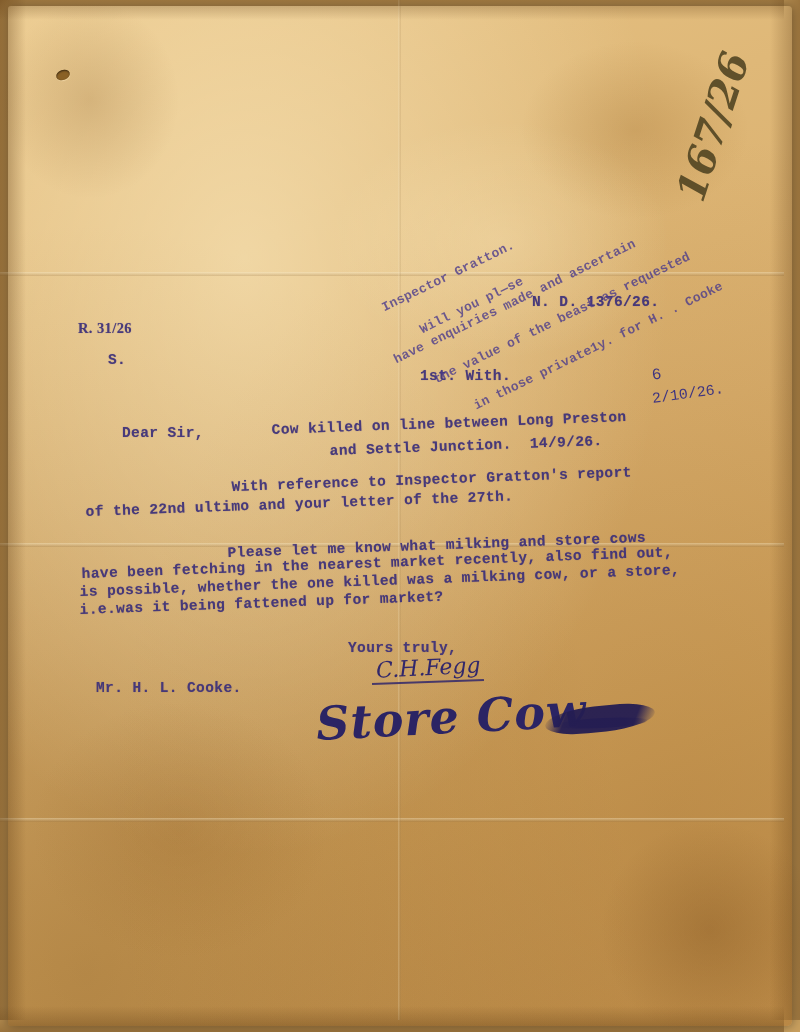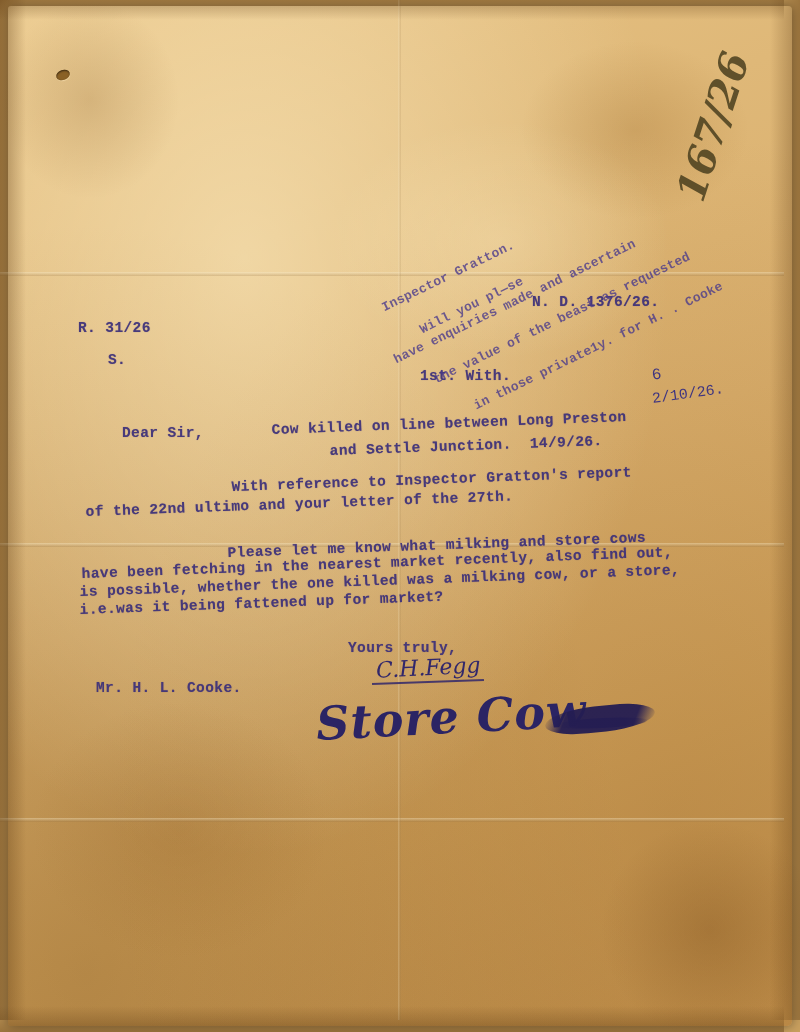--- a/index.html
+++ b/index.html
@@ -228,21 +228,21 @@
 
   <div class="edge-l"></div>
   <div class="edge-r"></div>
   <div class="edge-t"></div>
   <div class="edge-b"></div>
 
   <div class="punch"></div>
 
   <div class="hand ref-top">167/26</div>
 
-  <div class="tw" style="left:78px; top:320px;">R. 31/26</div>
+  <div class="tw" style="left:78px; top:320px;font-family:Liberation Serif, serif;">R. 31/26</div>
   <div class="tw" style="left:108px; top:352px;">S.</div>
   <div class="tw" style="left:532px; top:294px;">N. D. 1376/26.</div>
   <div class="tw" style="left:420px; top:368px;">1st. With.</div>
 
   <div class="diag" style="left:386px; top:300px;">Inspector Gratton.</div>
   <div class="diag" style="left:424px; top:322px;">Will you pl—se</div>
   <div class="diag" style="left:398px; top:352px;">have enquiries made and ascertain</div>
   <div class="diag" style="left:438px; top:372px;">the value of the beast as requested</div>
   <div class="diag" style="left:478px; top:398px;">in those private1y. for H. . Cooke</div>
   <div class="hand num-hand">6</div>

